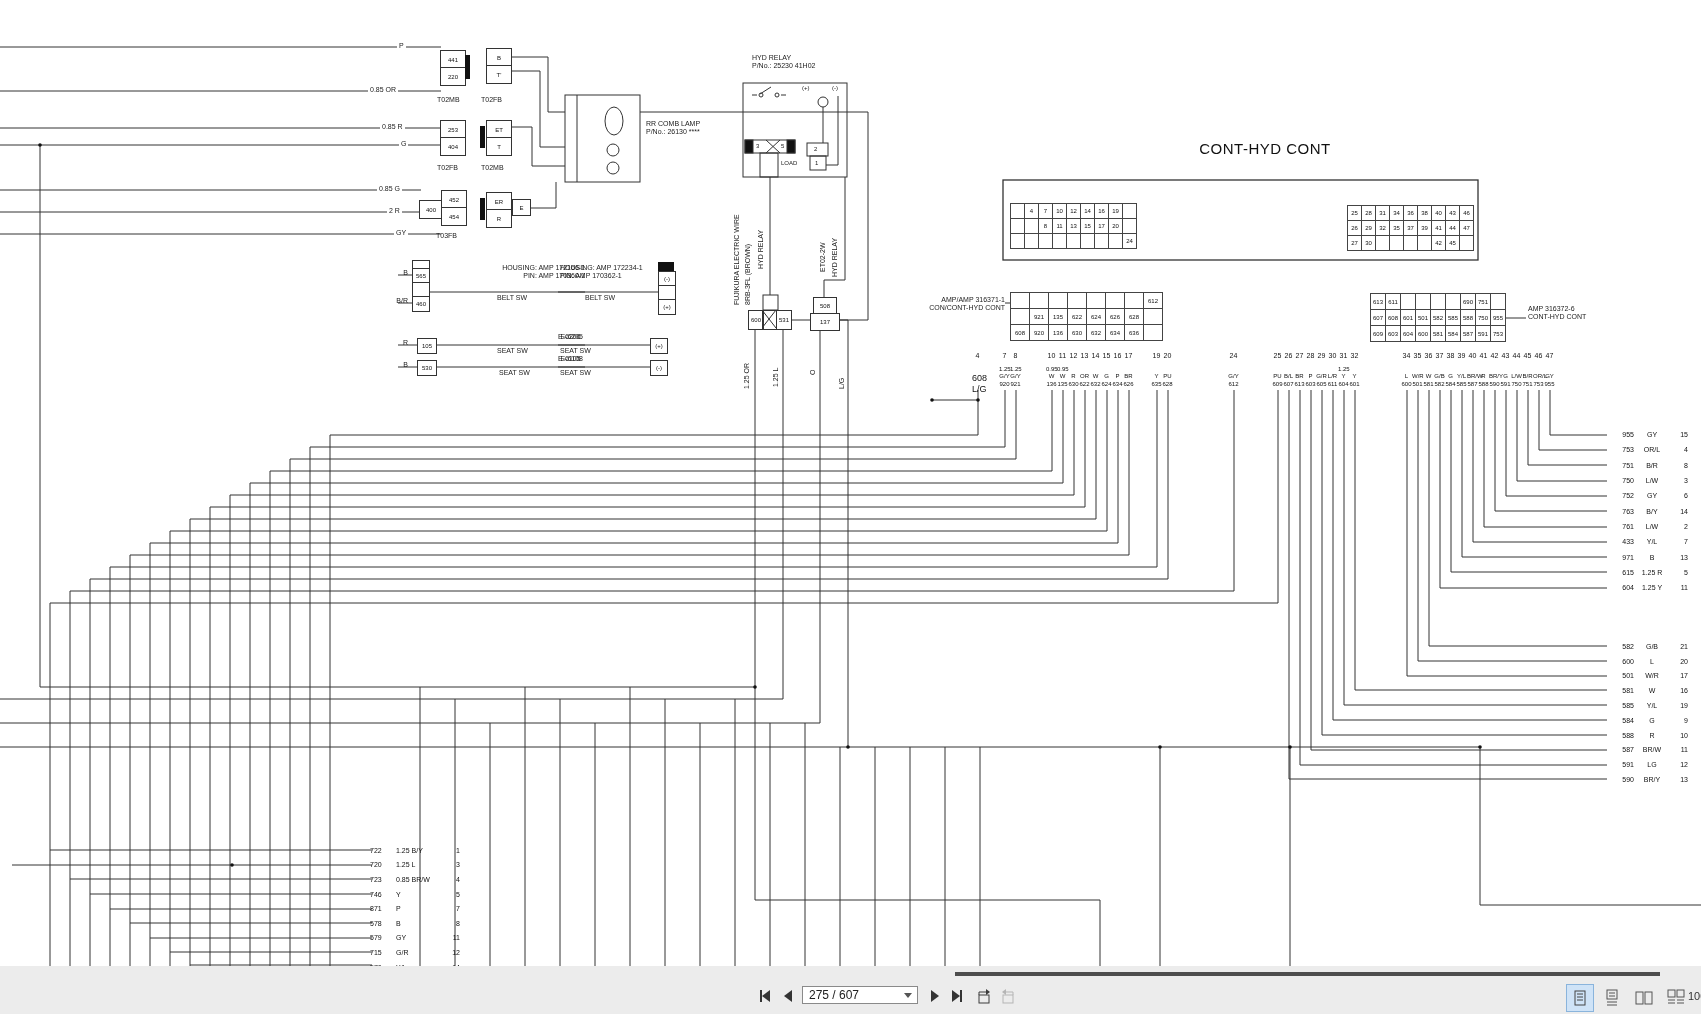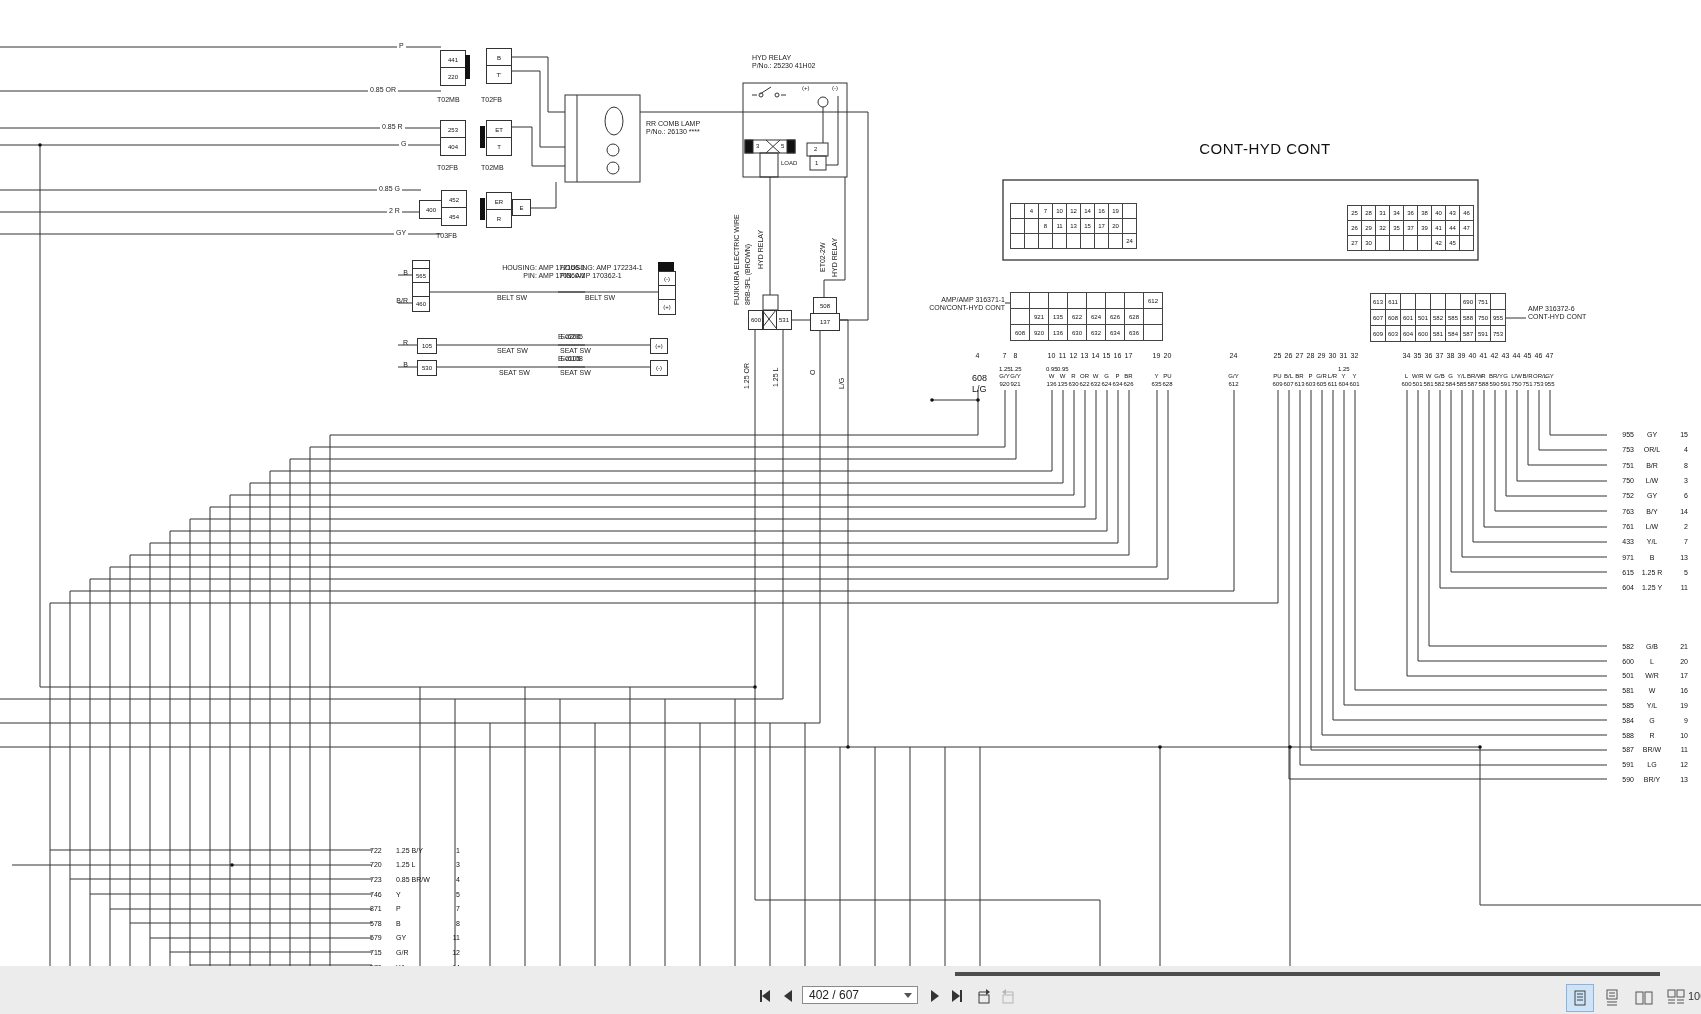--- a/index.html
+++ b/index.html
@@ -738,21 +738,21 @@
         <path d="M3 2h2v12H3z" fill="#333"></path>
           <path d="M13 2v12L5 8z" fill="#333"></path>
         </svg>
     </button>
     <button class="tbtn" style="left:779px;">
       <svg width="16" height="16" viewBox="0 0 16 16">
         <path d="M11 2v12L3 8z" fill="#333"></path>
         </svg>
     </button>
     <div class="pagebox">
-      <span>402 / 607</span>
+      <span>275 / 607</span>
       <span class="caret"></span>
     </div>
     <button class="tbtn" style="left:924px;">
       <svg width="16" height="16" viewBox="0 0 16 16">
         <path d="M5 2v12l8-6z" fill="#333"></path>
         </svg>
     </button>
     <button class="tbtn" style="left:947px;">
       <svg width="16" height="16" viewBox="0 0 16 16">
         <path d="M11 2h2v12h-2z" fill="#333"></path>

